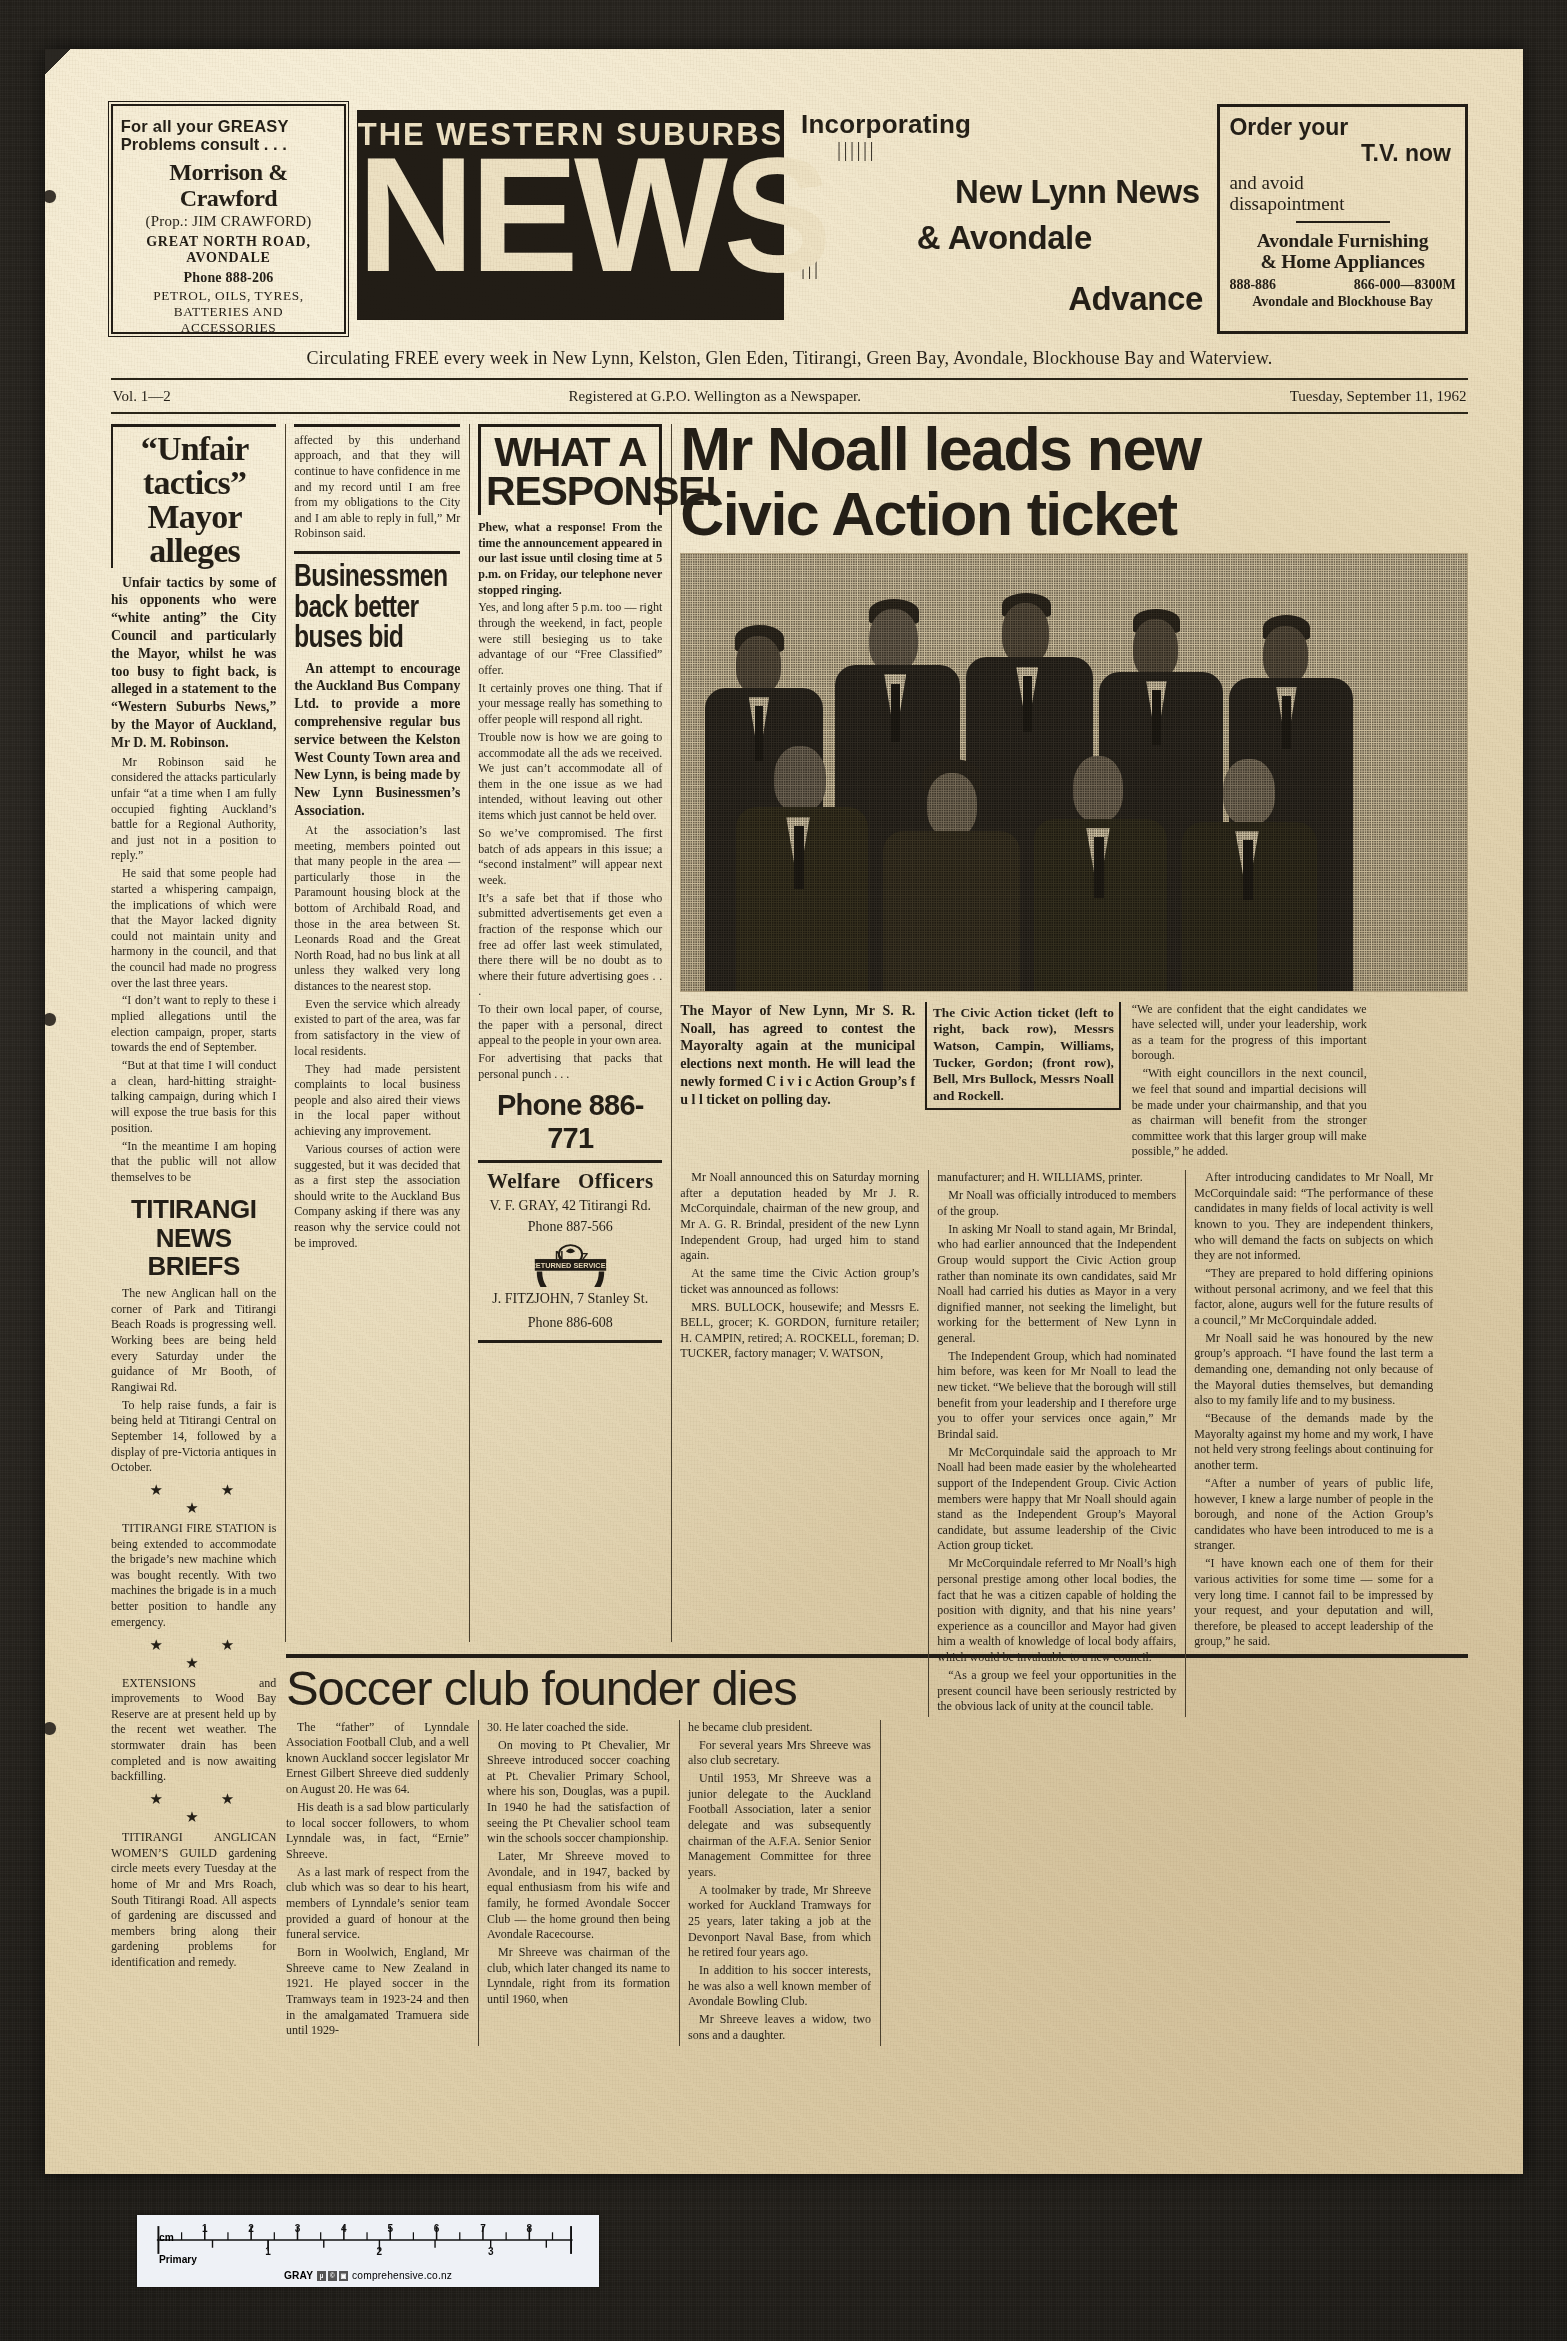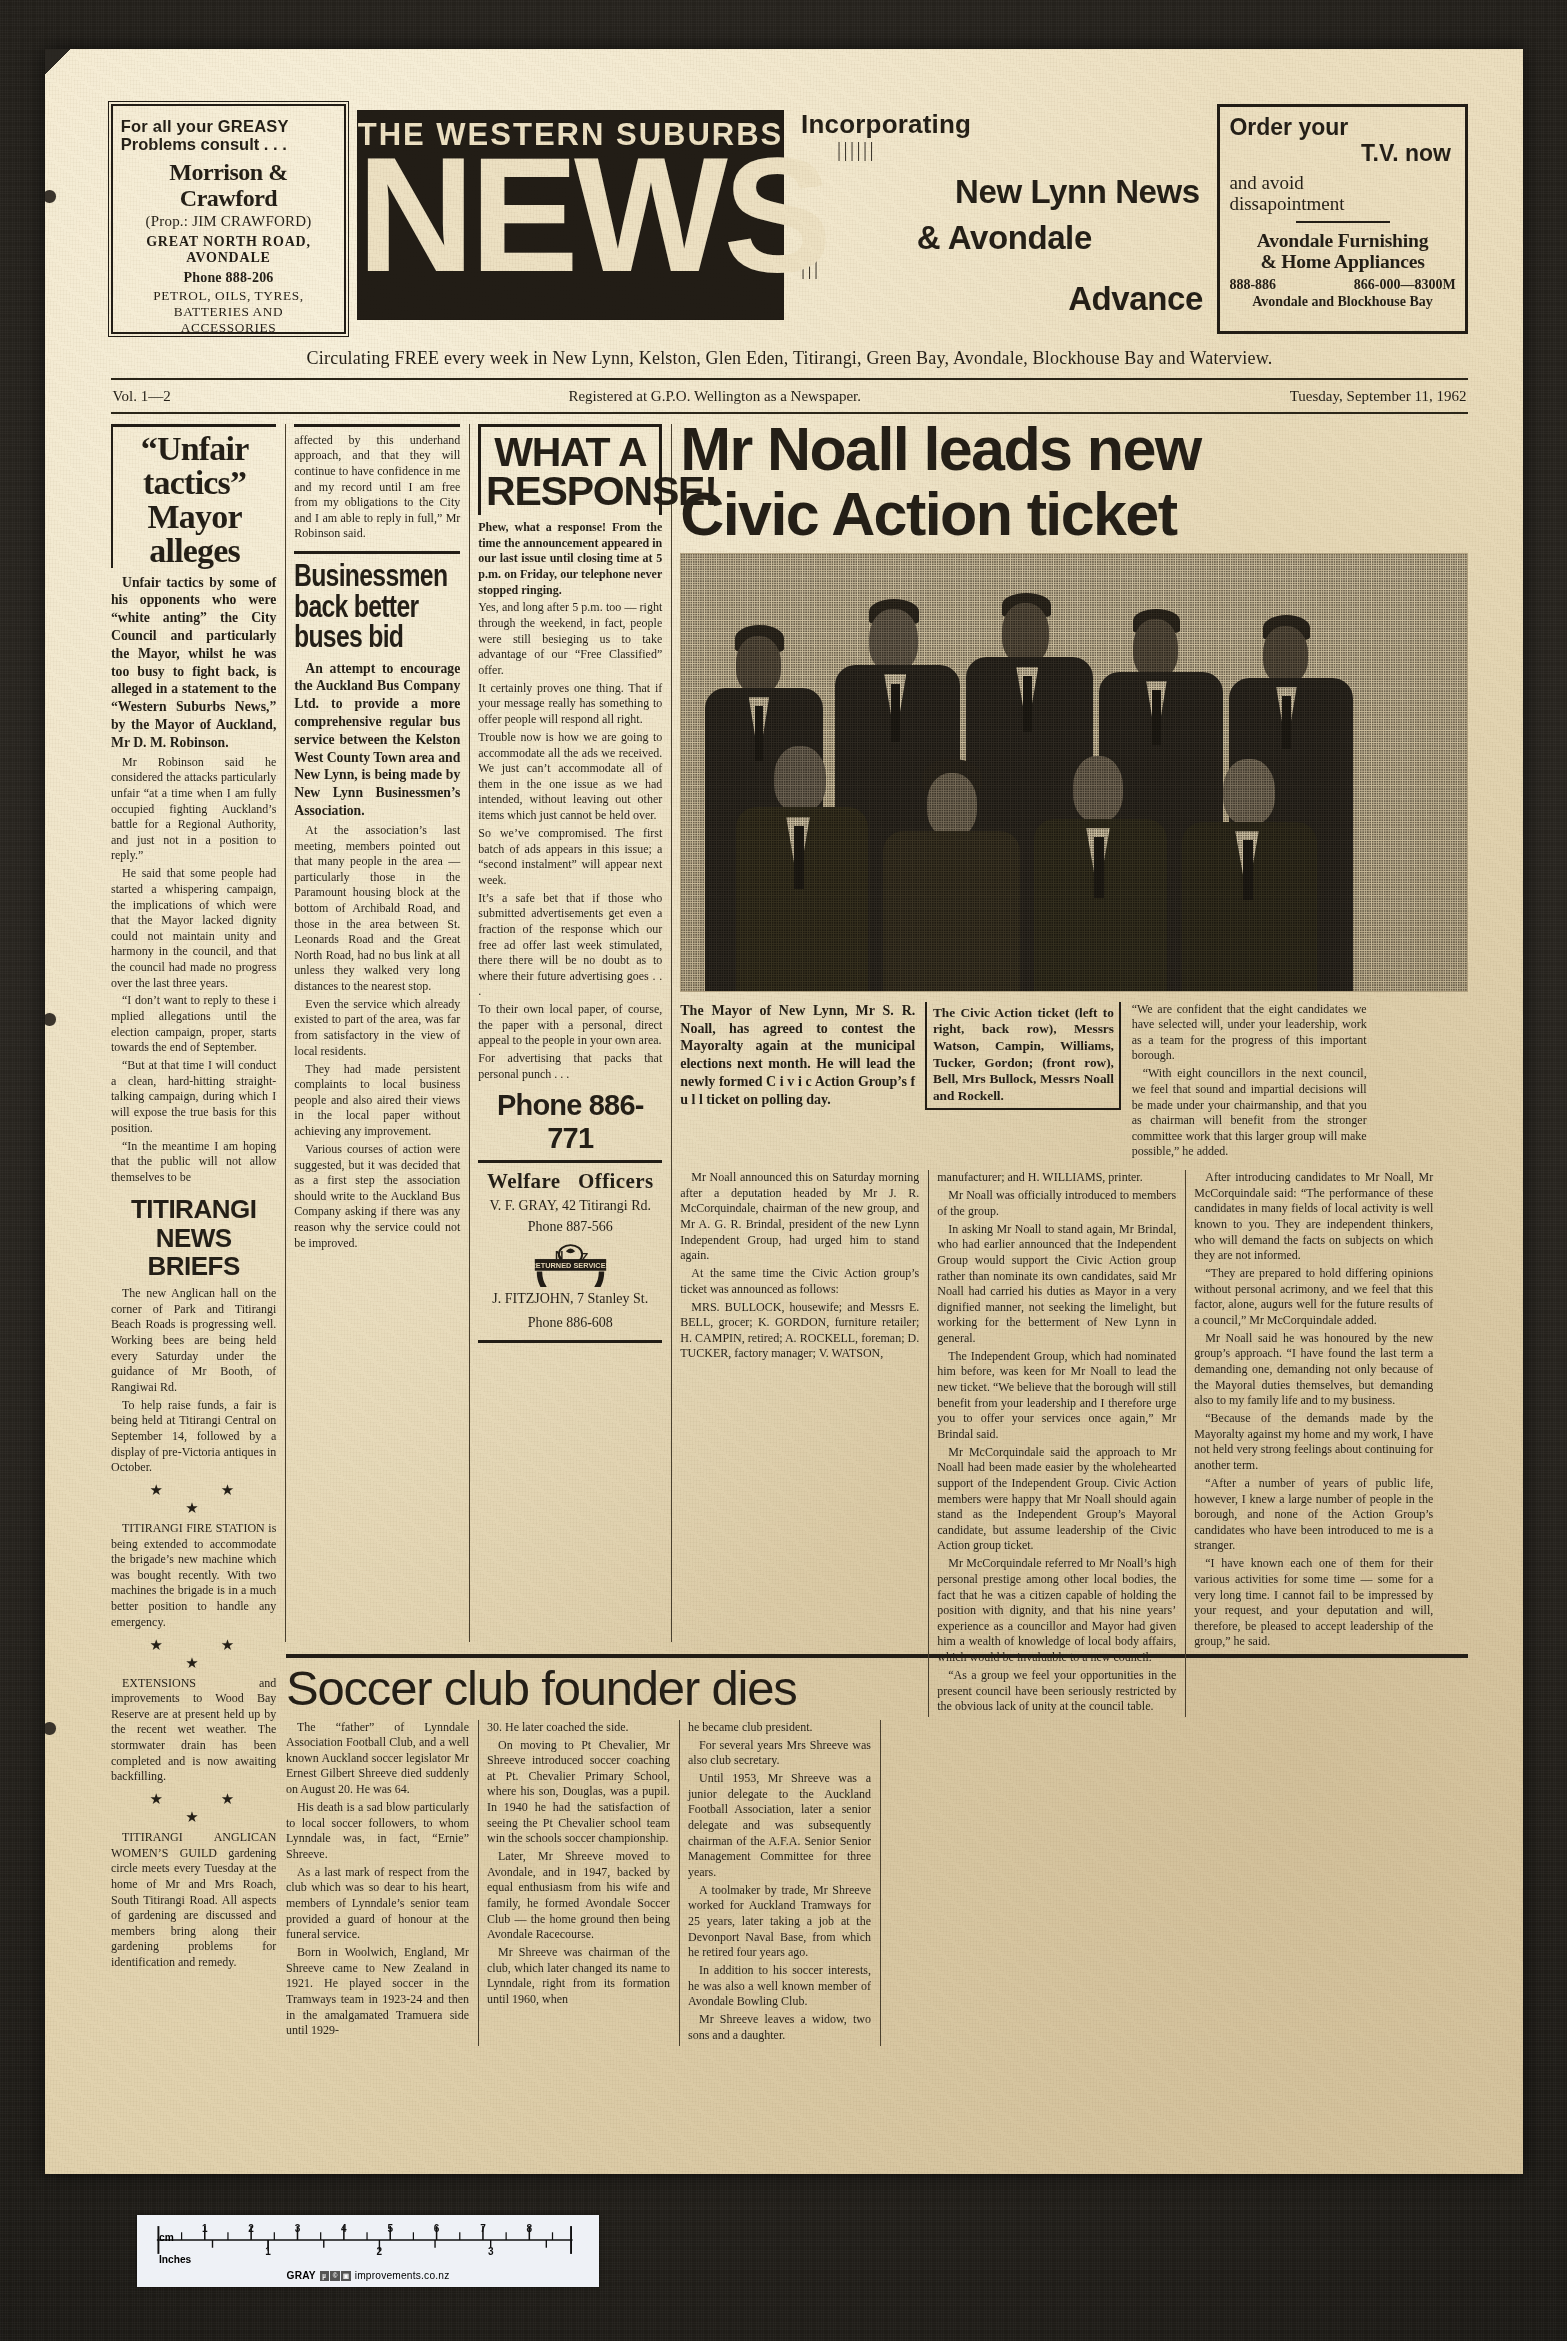--- a/index.html
+++ b/index.html
@@ -606,20 +606,20 @@
       <text x="422" y="11">7</text>
         <text x="482" y="11">8</text>
     </g>
     <g font-family="Liberation Sans, sans-serif" font-size="13" font-weight="bold" fill="#111" text-anchor="middle">
       <text x="144" y="42">1</text>
         <text x="288" y="42">2</text>
         <text x="432" y="42">3</text>
     </g>
   </svg>
   <div class="lbl-cm">cm</div>
-  <div class="lbl-in">Inches</div>
+  <div class="lbl-in">Primary</div>
   <div class="brand">
     <span>GRAY</span>
     <span class="boxes"><span>µ</span><span>©</span><span>▣</span></span>
-    <span class="url">improvements.co.nz</span>
+    <span class="url">comprehensive.co.nz</span>
   </div>
 </div>
 
 
 </body></html>

